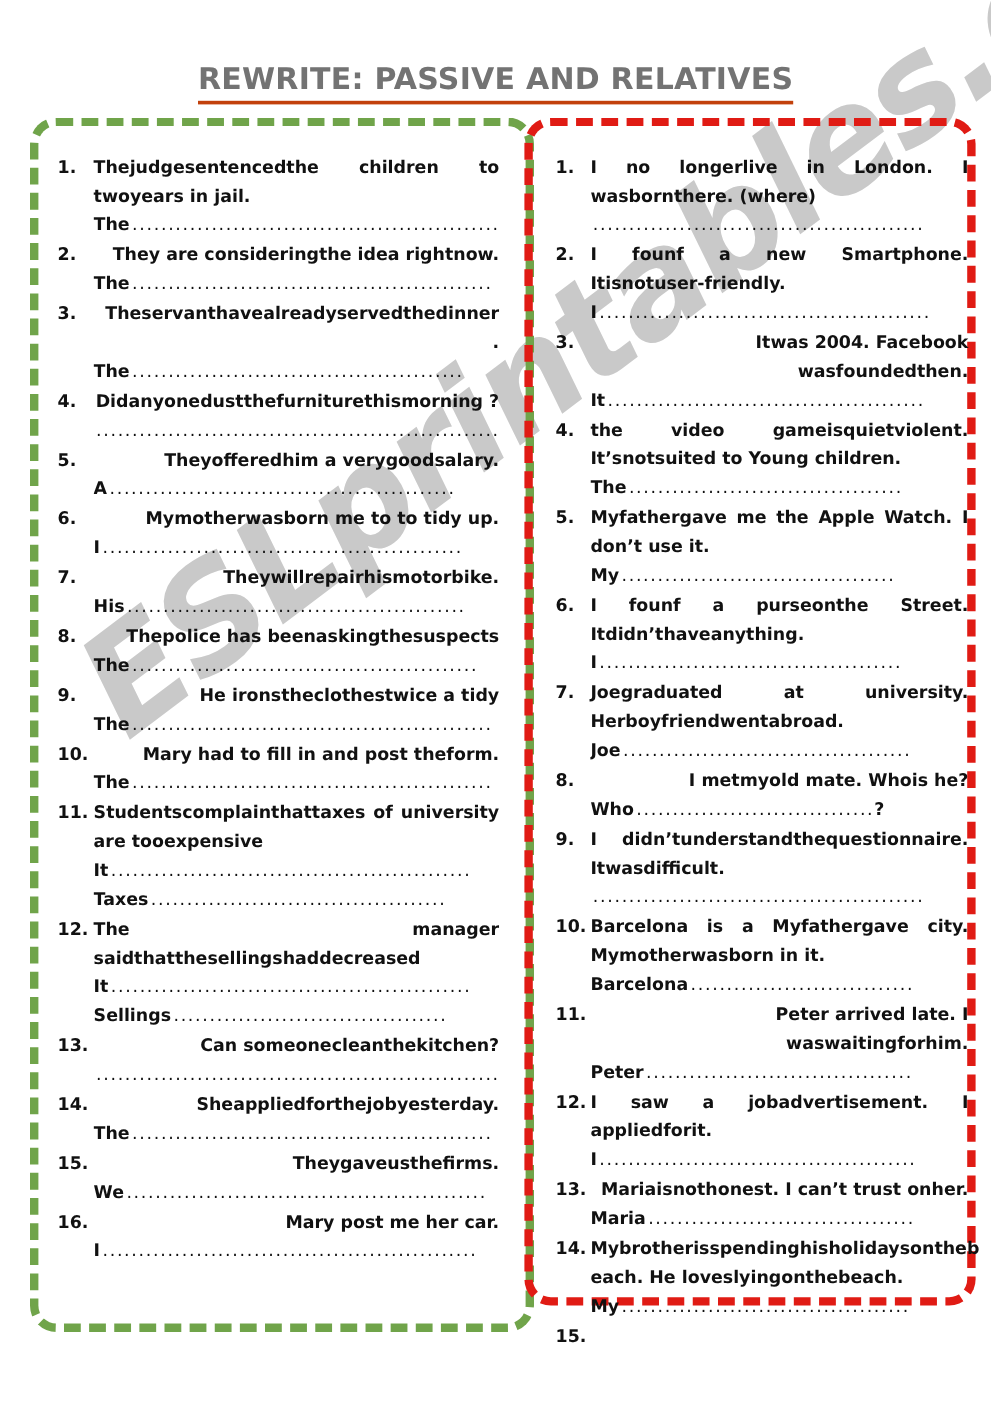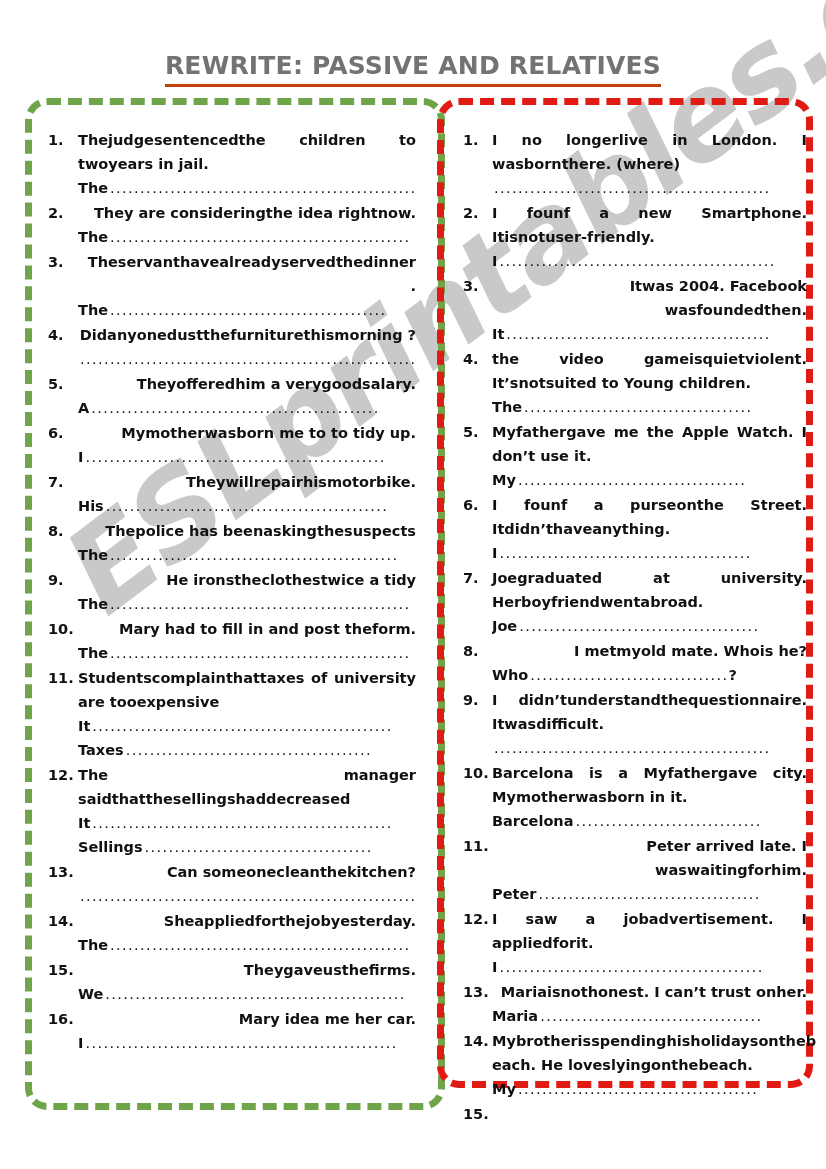--- a/index.html
+++ b/index.html
@@ -247,21 +247,21 @@
       </li>
       <li>
         <div class="prompt nojust">Sheappliedforthejobyesterday.</div>
         <div class="answer"><span class="lead">The</span><span class="dots">..................................................</span></div>
       </li>
       <li>
         <div class="prompt nojust">Theygaveusthefirms.</div>
         <div class="answer"><span class="lead">We</span><span class="dots">..................................................</span></div>
       </li>
       <li>
-        <div class="prompt nojust">Mary idea me her car.</div>
+        <div class="prompt nojust">Mary post me her car.</div>
         <div class="answer"><span class="lead">I</span><span class="dots">....................................................</span></div>
       </li>
     </ol>
 </div>
 
 <div class="col" id="col-right">
   <ol class="items" id="list-right">
       <li>
         <div class="prompt">I no longerlive in London. I wasbornthere. (where)</div>
         <div class="answer"><span class="lead"></span><span class="dots">..............................................</span></div>

